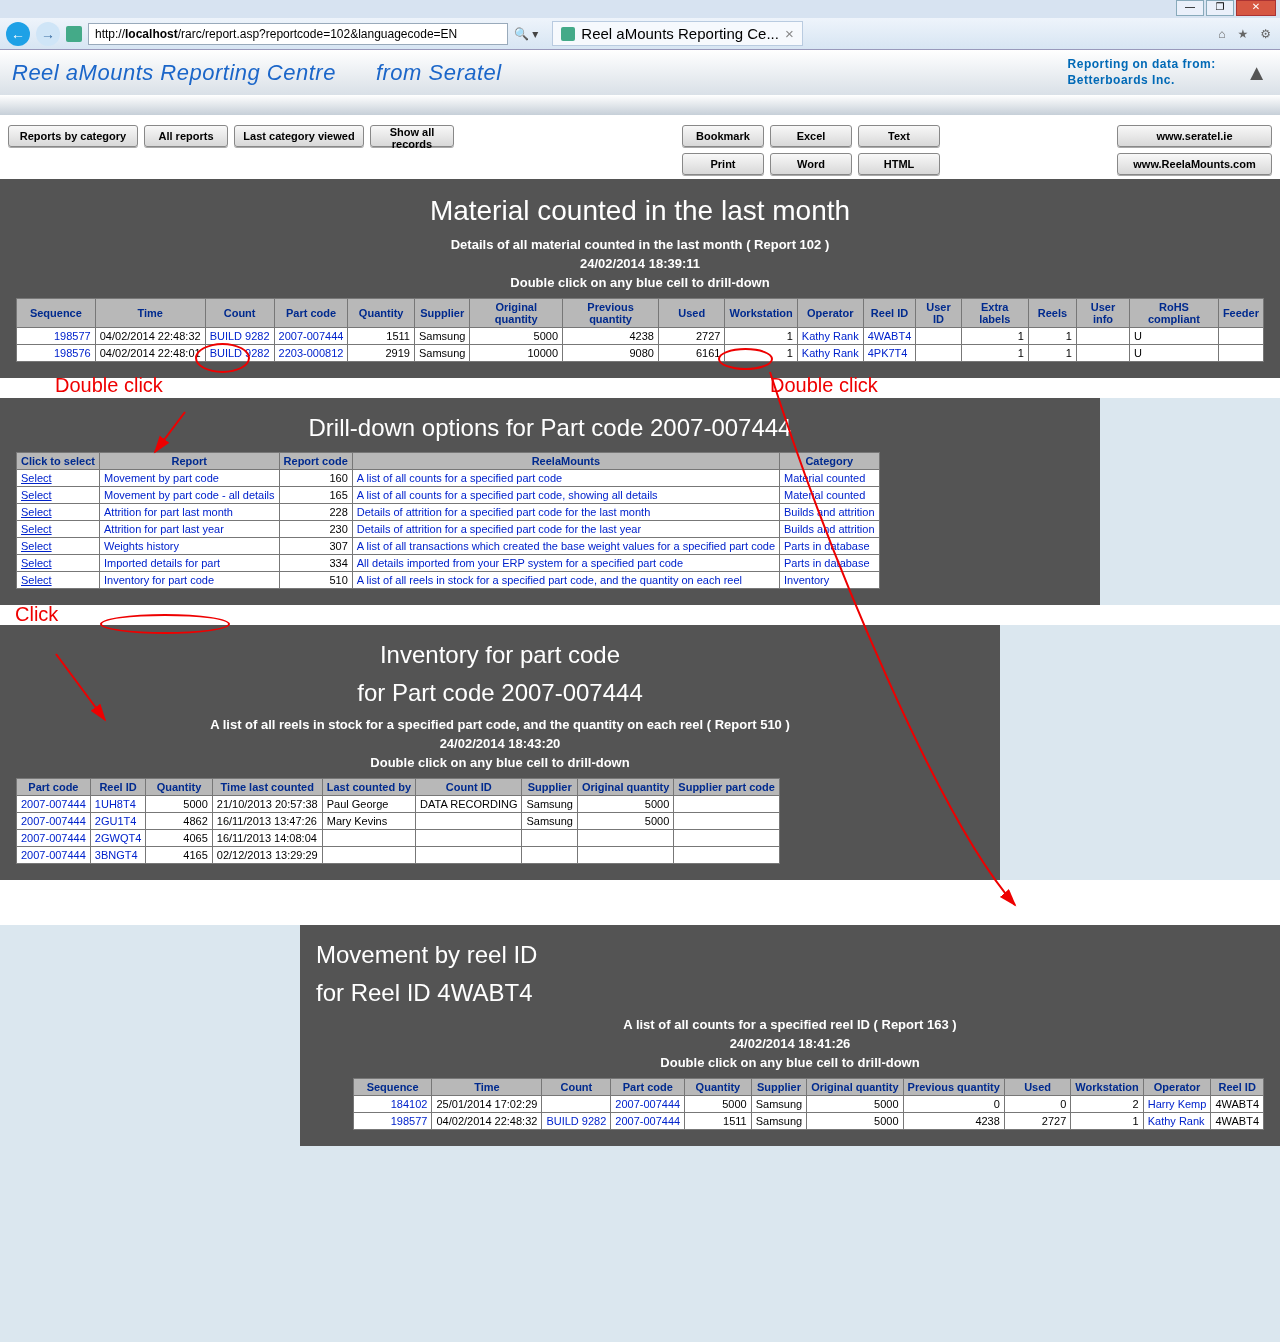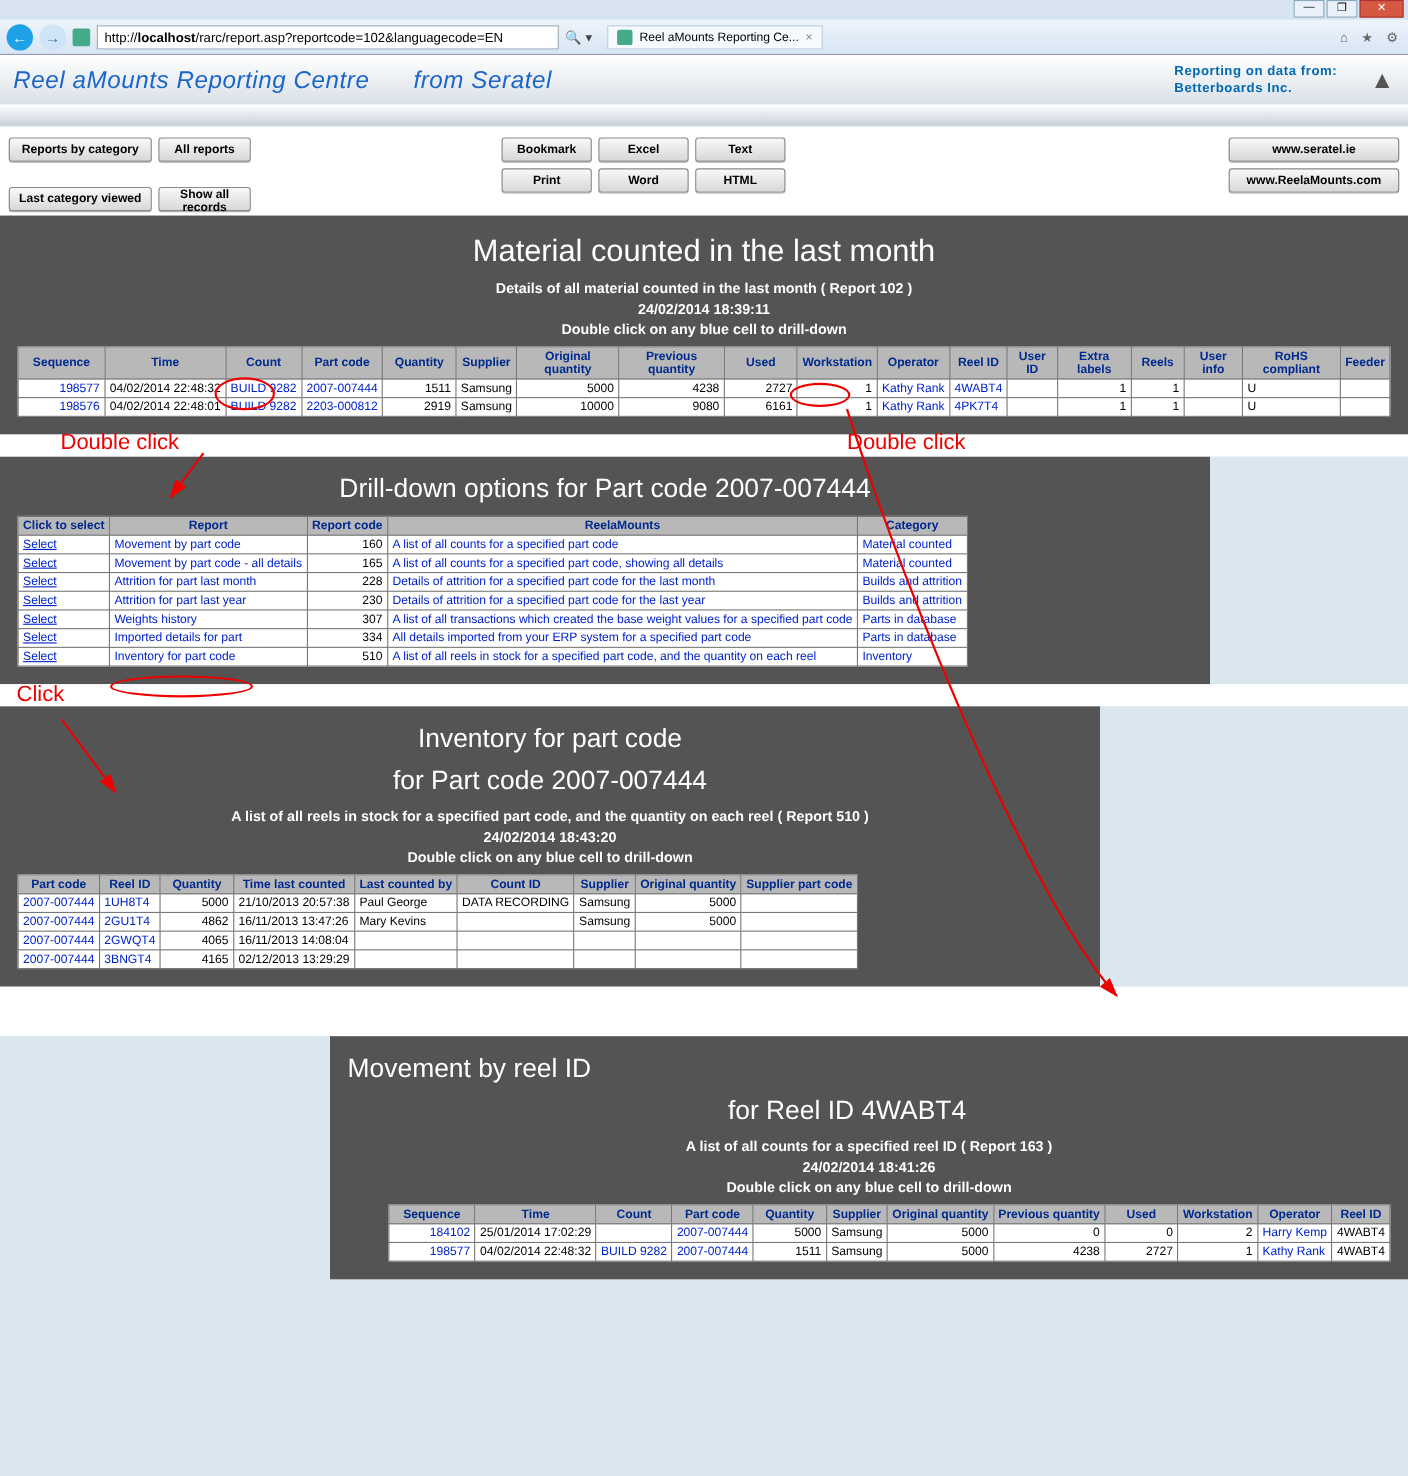--- a/index.html
+++ b/index.html
@@ -5,35 +5,35 @@
     * { box-sizing: border-box; margin: 0; padding: 0; }
     body { font-family: Tahoma, Arial, sans-serif; font-size: 11px; background: #dbe7ef; }
 
     
     .chrome     { display:flex; align-items:center; gap:6px; height:32px; background:linear-gradient(#eef4fb,#d7e5f3); border-bottom:1px solid #99b; padding:0 6px;}
     .chrome .nav-btn { width:24px; height:24px; border-radius:50%; background:#1ea1e6; display:flex;align-items:center;justify-content:center;color:#fff;font-size:14px;}
     .chrome .url { flex:0 0 420px; padding:3px 6px; background:#fff; border:1px solid #9ab; font-size:12px;}
     .chrome .url .host { font-weight:bold; }
     .chrome .search-glass { color:#444; font-size:12px; }
     .chrome .tabs { display:flex; gap:4px; margin-left:8px; }
-    .chrome .tab { background:#f6f9fd; border:1px solid #b9cbe0; padding:3px 8px; font-size:11px; display:flex; align-items:center; gap:6px;}
+    .chrome .tab { background:#f6f9fd; border:1px solid #b9cbe0; padding:3px 8px; font-size:15px; display:flex; align-items:center; gap:6px;}
     .chrome .tab .x { color:#888; cursor:pointer;}
     .chrome .tab .favicon { width:14px;height:14px;background:#4a8;border-radius:2px;display:inline-block;}
     .chrome .spacer { flex:1; }
     .chrome .ie-ico { font-size:12px; color:#666; padding:0 3px;}
 
     
     .banner { height:45px; background:linear-gradient(#fff,#d9e0e7); display:flex; align-items:center; padding:0 12px; font-size:22px; font-style:italic; color:#1b66c9; letter-spacing:.5px;}
     .banner .brand-right { margin-left:40px;}
     .banner .reporting-from { margin-left:auto; text-align:left; font-style:normal; font-size:12px; font-weight:bold; color:#0069b6; line-height:1.3;}
     .chevron-bar { height:20px; background:linear-gradient(#fff,#c6cfd8);}
 
     
     .toolbar { display:flex; gap:8px; padding:10px 8px 4px; background:#fff;}
-    .toolbar .group { display:flex; flex-direction:column; gap:23px;}
+    .toolbar .group { display:flex; flex-direction:row; gap:6px;}
     .toolbar button { width:84px; height:22px; background:linear-gradient(#f8f8f8,#d8d8d8); border:1px solid #888; border-radius:3px; font-size:11px; font-weight:bold; box-shadow:0 1px 0 #aaa;}
     .toolbar .mid { margin-left:220px; display:flex; gap:6px;}
     .toolbar .col { display:flex; flex-direction:column; gap:6px;}
     .toolbar button.small{width:82px;}
     .toolbar button.wide{width:155px;}
     .toolbar .right { margin-left:auto; display:flex; flex-direction:column; gap:6px;}
 
     
     .panel { background:#545454; color:#fff; padding:16px;}
     .panel h1 { font-weight:normal; font-size:28px; text-align:center; margin-bottom:10px;}
@@ -351,21 +351,21 @@
             <td class="num"></td>
             <td></td>
           </tr>
         </tbody>
   </table>
 </div>
 <div class="white-trailer"></div>
 
 <div class="panel inset3">
   <h2 style="text-align:left;padding-right:40px;">Movement by reel ID</h2>
-  <h2 style="text-align:center;padding-right:40px;">for Reel ID 4WABT4</h2>
+  <h2 style="text-align:left;padding-right:40px;">for Reel ID 4WABT4</h2>
   <div class="meta">A list of all counts for a specified reel ID   ( Report 163 )</div>
   <div class="meta">24/02/2014 18:41:26</div>
   <div class="meta">Double click on any blue cell to drill-down</div>
   <table class="data" style="margin-left:auto;margin-right:0;">
     <thead>
           <tr>
       <th>Sequence</th>
             <th>Time</th>
       <th>Count</th>
             <th>Part code</th>

